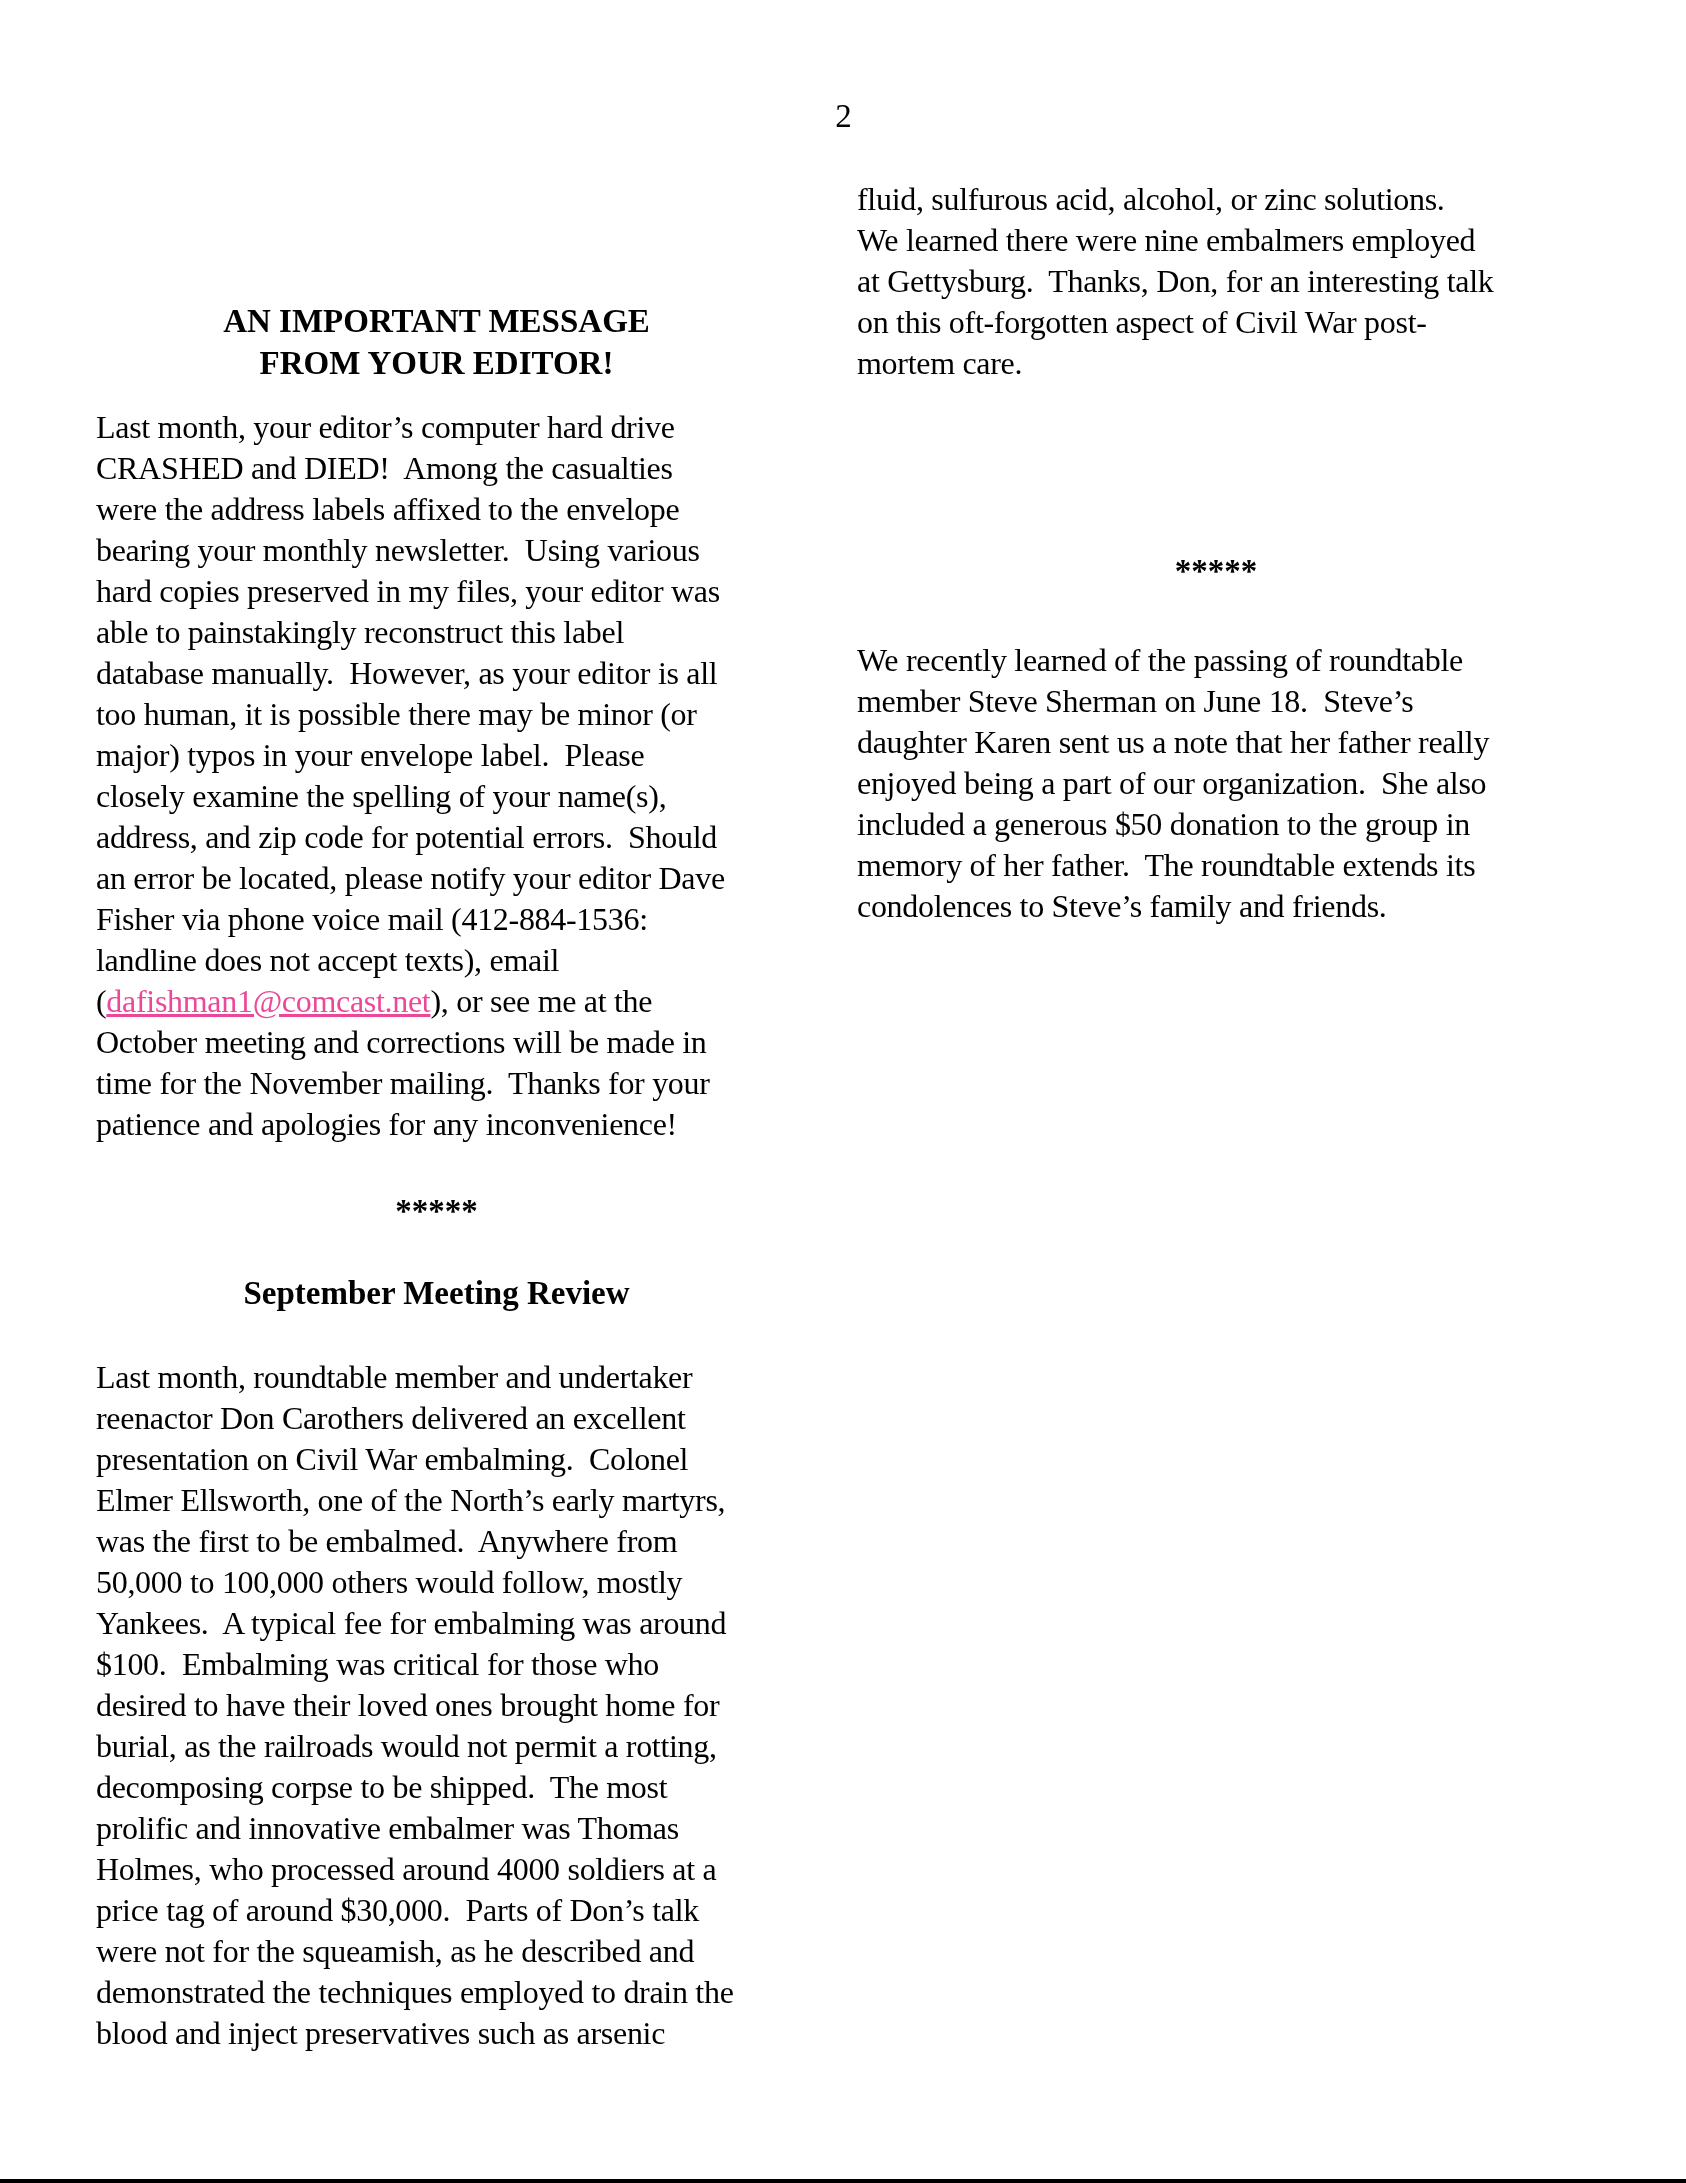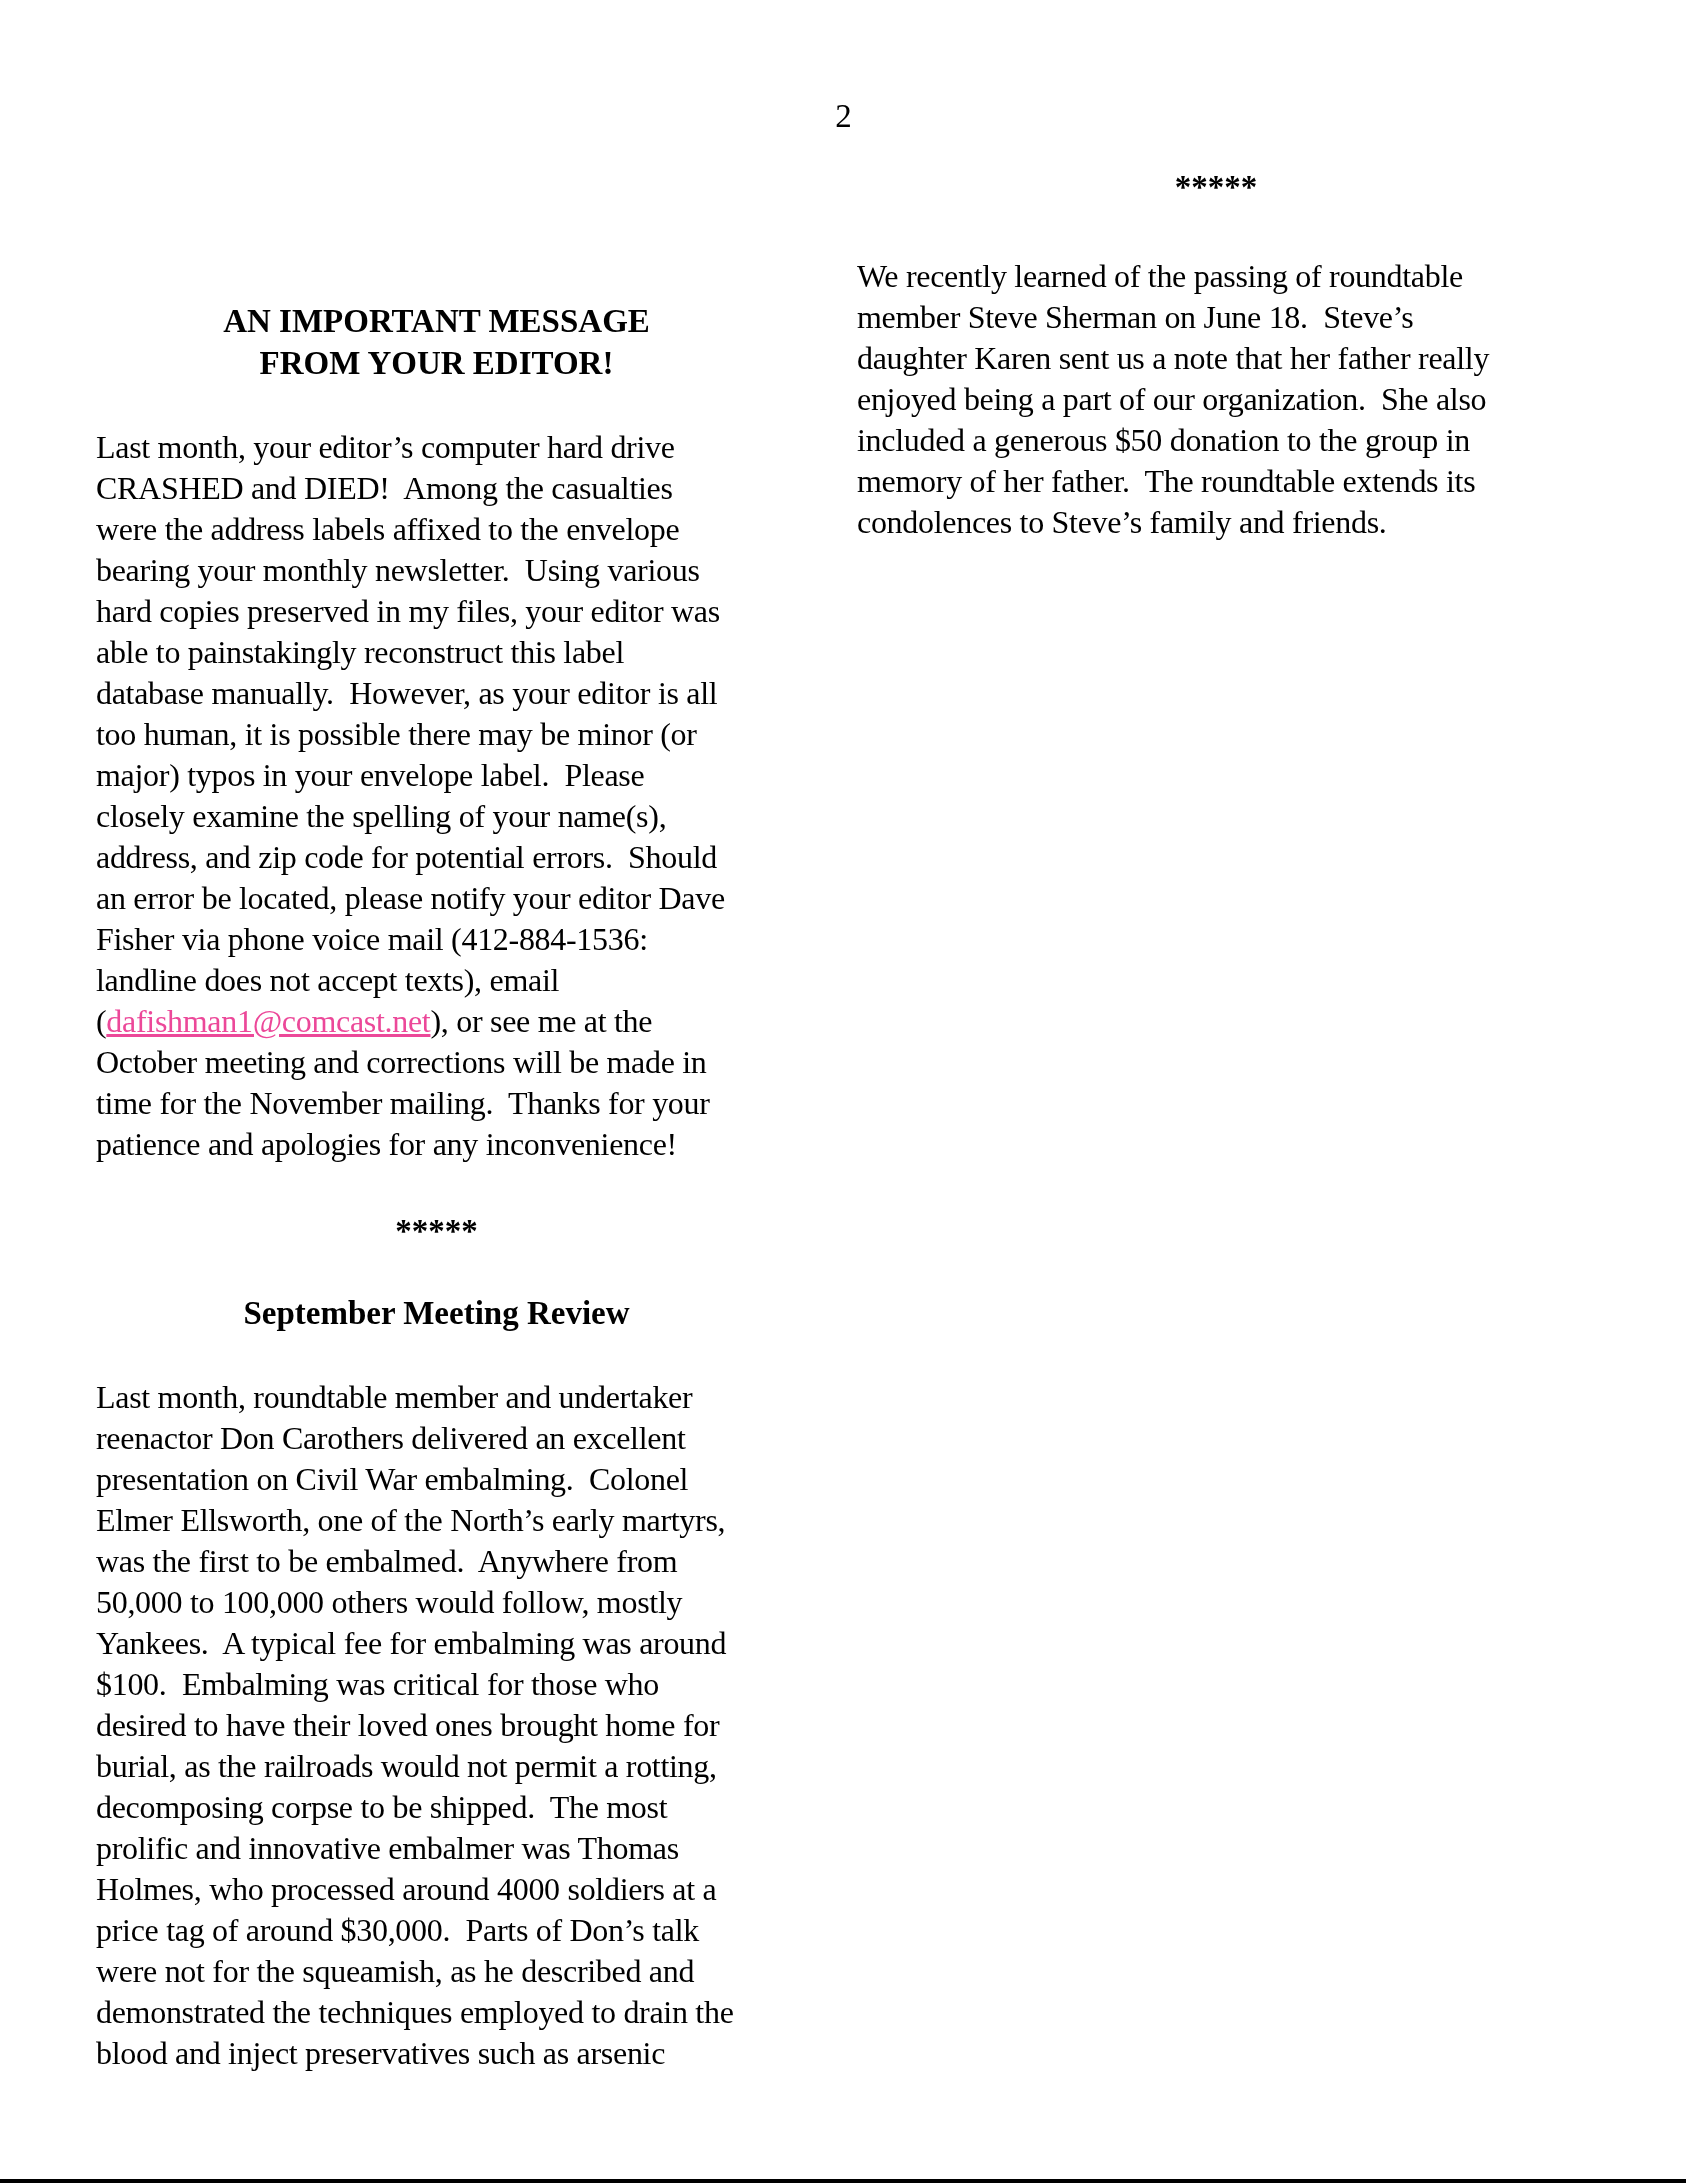--- a/index.html
+++ b/index.html
@@ -49,21 +49,21 @@
     white-space: pre-line;
   }
   .sep {
     margin: 0;
     font-weight: bold;
     text-align: center;
     font-size: 33px;
     line-height: 41px;
   }
   .h1-editor    { margin-top: 300px; }
-  .p1-editor    { margin-top: 43px; }
+  .p1-editor    { margin-top: 23px; }
   .sep-left     { margin-top: 46px; }
   .h2-september { margin-top: 41px; line-height: 41px; text-align: center; }
   .p2-september { margin-top: 43px; }
 
   .rp1-fluid    { margin-top: 179px; }
   .sep-right    { margin-top: 167px; }
   .h3-sadnews   { margin-top: 45px; line-height: 41px; }
   .rp2-sadnews  { margin-top: 48px; }
 
   .email-link {
@@ -126,20 +126,25 @@
 decomposing corpse to be shipped.  The most
 prolific and innovative embalmer was Thomas
 Holmes, who processed around 4000 soldiers at a
 price tag of around $30,000.  Parts of Don’s talk
 were not for the squeamish, as he described and
 demonstrated the techniques employed to drain the
 blood and inject preservatives such as arsenic</p>
   </div>
 
   <div class="col col-right">
+    <p class="para rp1-fluid">fluid, sulfurous acid, alcohol, or zinc solutions.
+We learned there were nine embalmers employed
+at Gettysburg.  Thanks, Don, for an interesting talk
+on this oft-forgotten aspect of Civil War post-
+mortem care.</p>
 
     <p class="sep sep-right">*****</p>
 
 
     <p class="para rp2-sadnews">We recently learned of the passing of roundtable
 member Steve Sherman on June 18.  Steve’s
 daughter Karen sent us a note that her father really
 enjoyed being a part of our organization.  She also
 included a generous $50 donation to the group in
 memory of her father.  The roundtable extends its

